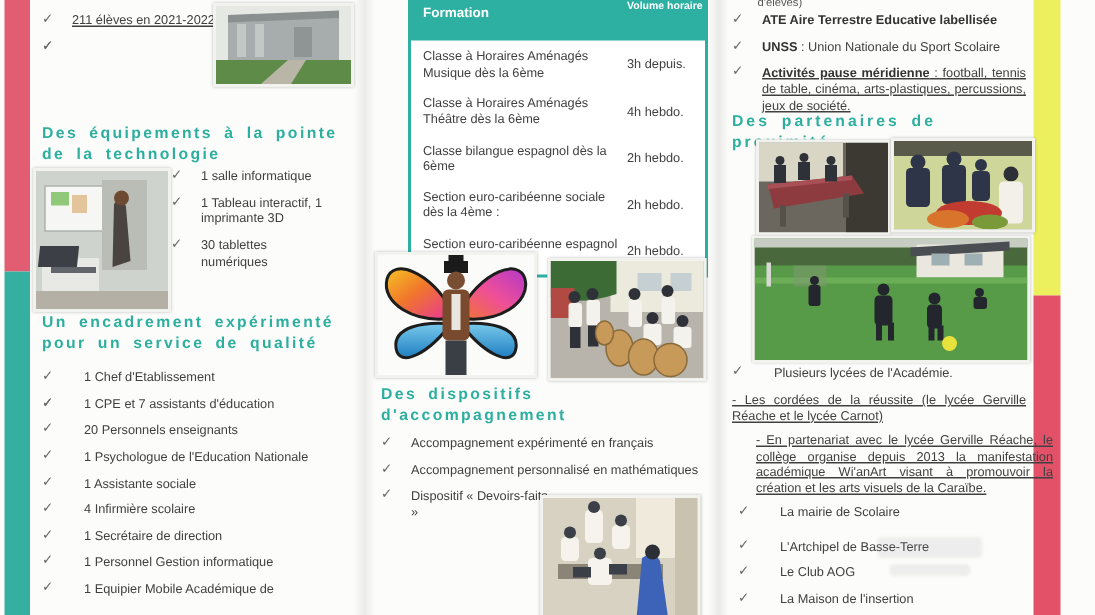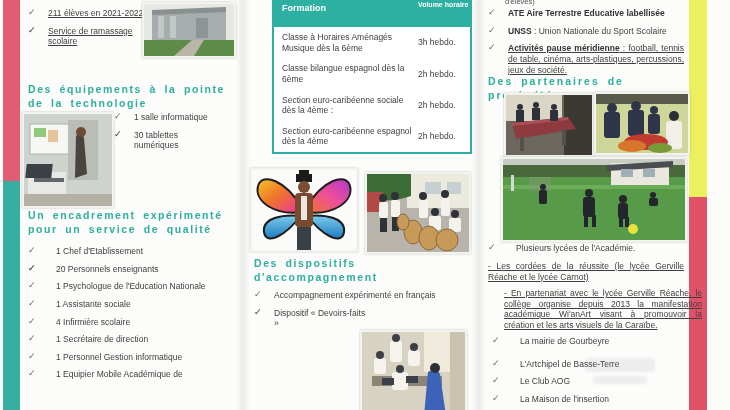--- a/index.html
+++ b/index.html
@@ -99,21 +99,21 @@
   <div class="stripe stripe-right-bottom"></div>
   <div class="fold fold1"></div>
   <div class="fold fold2"></div>
 
   <div class="col col-left">
 
     <div class="intro-row">
       <ul class="checks intro-list">
         <li><span class="chk">✓</span><span class="just">211 élèves en 2021-2022</span></li>
         <li><span class="chk">✓</span></li>
-        <li><span class="chk">✓</span><span class="just">Service de ramassage scolaire</span></li>
+        <li><span class="chk">✓</span></li>
       </ul>
     </div>
     <div class="photo ph-building">
       <svg viewBox="0 0 90 52" preserveAspectRatio="none">
         <rect width="90" height="52" fill="#e6e8e4"></rect>
         <rect x="8" y="6" width="74" height="30" fill="#a7adad"></rect>
         <polygon points="8,6 82,3 82,8 8,11" fill="#8a9090"></polygon>
         <rect x="14" y="12" width="6" height="22" fill="#c2c8c6"></rect>
         <rect x="26" y="12" width="6" height="22" fill="#c2c8c6"></rect>
         <rect x="52" y="14" width="12" height="20" fill="#8f9595"></rect>
@@ -135,51 +135,55 @@
           <path d="M52 22 q6 -8 8 2 l3 36 -12 4 z" fill="#4a4440"></path>
           <circle cx="57" cy="18" r="5" fill="#6e4a33"></circle>
           <rect x="4" y="58" width="38" height="22" fill="#e8e9e5"></rect>
           <rect x="8" y="50" width="26" height="14" fill="#3c4046" transform="skewX(-6)"></rect>
           <rect x="10" y="64" width="30" height="4" fill="#62666c"></rect>
           <rect x="0" y="80" width="88" height="12" fill="#b4b0a6"></rect>
         </svg>
       </div>
       <ul class="checks tech-list">
         <li><span class="chk">✓</span><span>1 salle informatique</span></li>
-        <li><span class="chk">✓</span></li>
+        <li><span class="chk">✓</span><span>1 Tableau interactif, 1 imprimante 3D</span></li>
         <li><span class="chk">✓</span><span>30 tablettes numériques</span></li>
       </ul>
     </div>
 
     <h3 class="h-teal sec-staff-h">Un encadrement expérimenté pour un service de qualité</h3>
 
     <ul class="checks wide-indent staff-list">
       <li><span class="chk">✓</span><span>1 Chef d'Etablissement</span></li>
       <li><span class="chk">✓</span></li>
-      <li><span class="chk">✓</span></li>
+      <li><span class="chk">✓</span><span>1 CPE et 7 assistants d'éducation</span></li>
       <li><span class="chk">✓</span><span>20 Personnels enseignants</span></li>
       <li style="width:170px;"><span class="chk">✓</span><span>1 Psychologue de l'Education Nationale</span></li>
       <li><span class="chk">✓</span><span>1 Assistante sociale</span></li>
       <li><span class="chk">✓</span><span>4 Infirmière scolaire</span></li>
       <li><span class="chk">✓</span><span>1 Secrétaire de direction</span></li>
       <li><span class="chk">✓</span><span>1 Personnel Gestion informatique</span></li>
       <li><span class="chk">✓</span><span>1 Equipier Mobile Académique de</span></li>
     </ul>
   </div>
 
   <div class="col col-mid">
 
     <div class="table">
       <div class="table-header">
         <div class="c1">Formation</div>
         <div class="c2">Volume horaire</div>
       </div>
       <div class="table-row">
         <div class="c1">Classe à Horaires Aménagés Musique dès la 6ème</div>
-        <div class="c2">3h hebdo.</div>
+        <div class="c2">3h depuis.</div>
+      </div>
+      <div class="table-row">
+        <div class="c1">Classe à Horaires Aménagés Théâtre dès la 6ème</div>
+        <div class="c2">4h hebdo.</div>
       </div>
       <div class="table-row">
         <div class="c1">Classe bilangue espagnol dès la 6ème</div>
         <div class="c2">2h hebdo.</div>
       </div>
       <div class="table-row">
         <div class="c1">Section euro-caribéenne sociale dès la 4ème :</div>
         <div class="c2">2h hebdo.</div>
       </div>
       <div class="table-row">
@@ -253,21 +257,21 @@
             <ellipse cx="36" cy="48" rx="6" ry="8"></ellipse>
           </g>
         </svg>
       </div>
     </div>
 
     <h3 class="h-teal sec-support-h">Des dispositifs d'accompagnement</h3>
 
     <ul class="checks support-list">
       <li><span class="chk">✓</span><span>Accompagnement expérimenté en français</span></li>
-      <li><span class="chk">✓</span></li>
+      <li><span class="chk">✓</span><span>Accompagnement personnalisé en mathématiques</span></li>
       <li class="narrow"><span class="chk">✓</span><span>Dispositif « Devoirs-faits »</span></li>
     </ul>
 
     <div class="photo ph-students">
       <svg viewBox="0 0 103 84" preserveAspectRatio="none">
         <rect width="103" height="84" fill="#d8d2c2"></rect>
         <rect x="62" y="0" width="30" height="40" fill="#efeadb"></rect>
         <rect x="88" y="0" width="15" height="84" fill="#c9c2ae"></rect>
         <rect x="10" y="44" width="70" height="10" fill="#8b8578"></rect>
         <g fill="#f5f3ec">
@@ -374,21 +378,21 @@
     </div>
 
     <ul class="checks lycees-item">
       <li style="padding-left:28px;margin-bottom:0;"><span class="chk">✓</span><span>Plusieurs lycées de l'Académie.</span></li>
     </ul>
 
     <p class="para1 just" style="margin:0;">- Les cordées de la réussite (le lycée Gerville Réache et le lycée Carnot)</p>
     <p class="para2 just" style="margin:0;">- En partenariat avec le lycée Gerville Réache, le collège organise depuis 2013 la manifestation académique Wi'anArt visant à promouvoir la création et les arts visuels de la Caraïbe.</p>
 
     <ul class="checks wide-indent partner-list">
-      <li><span class="chk">✓</span><span>La mairie de Gourbeyre</span></li>
+      <li><span class="chk">✓</span><span>La mairie de Scolaire</span></li>
       <li><span class="chk">✓</span><span>L'Artchipel de Basse-Terre</span></li>
       <li><span class="chk">✓</span><span>Le Club AOG</span></li>
       <li><span class="chk">✓</span><span>La Maison de l'insertion</span></li>
 
     </ul>
   </div>
 
   <div class="watermark">
     <div class="wm1"></div>
       <div class="wm2"></div>

